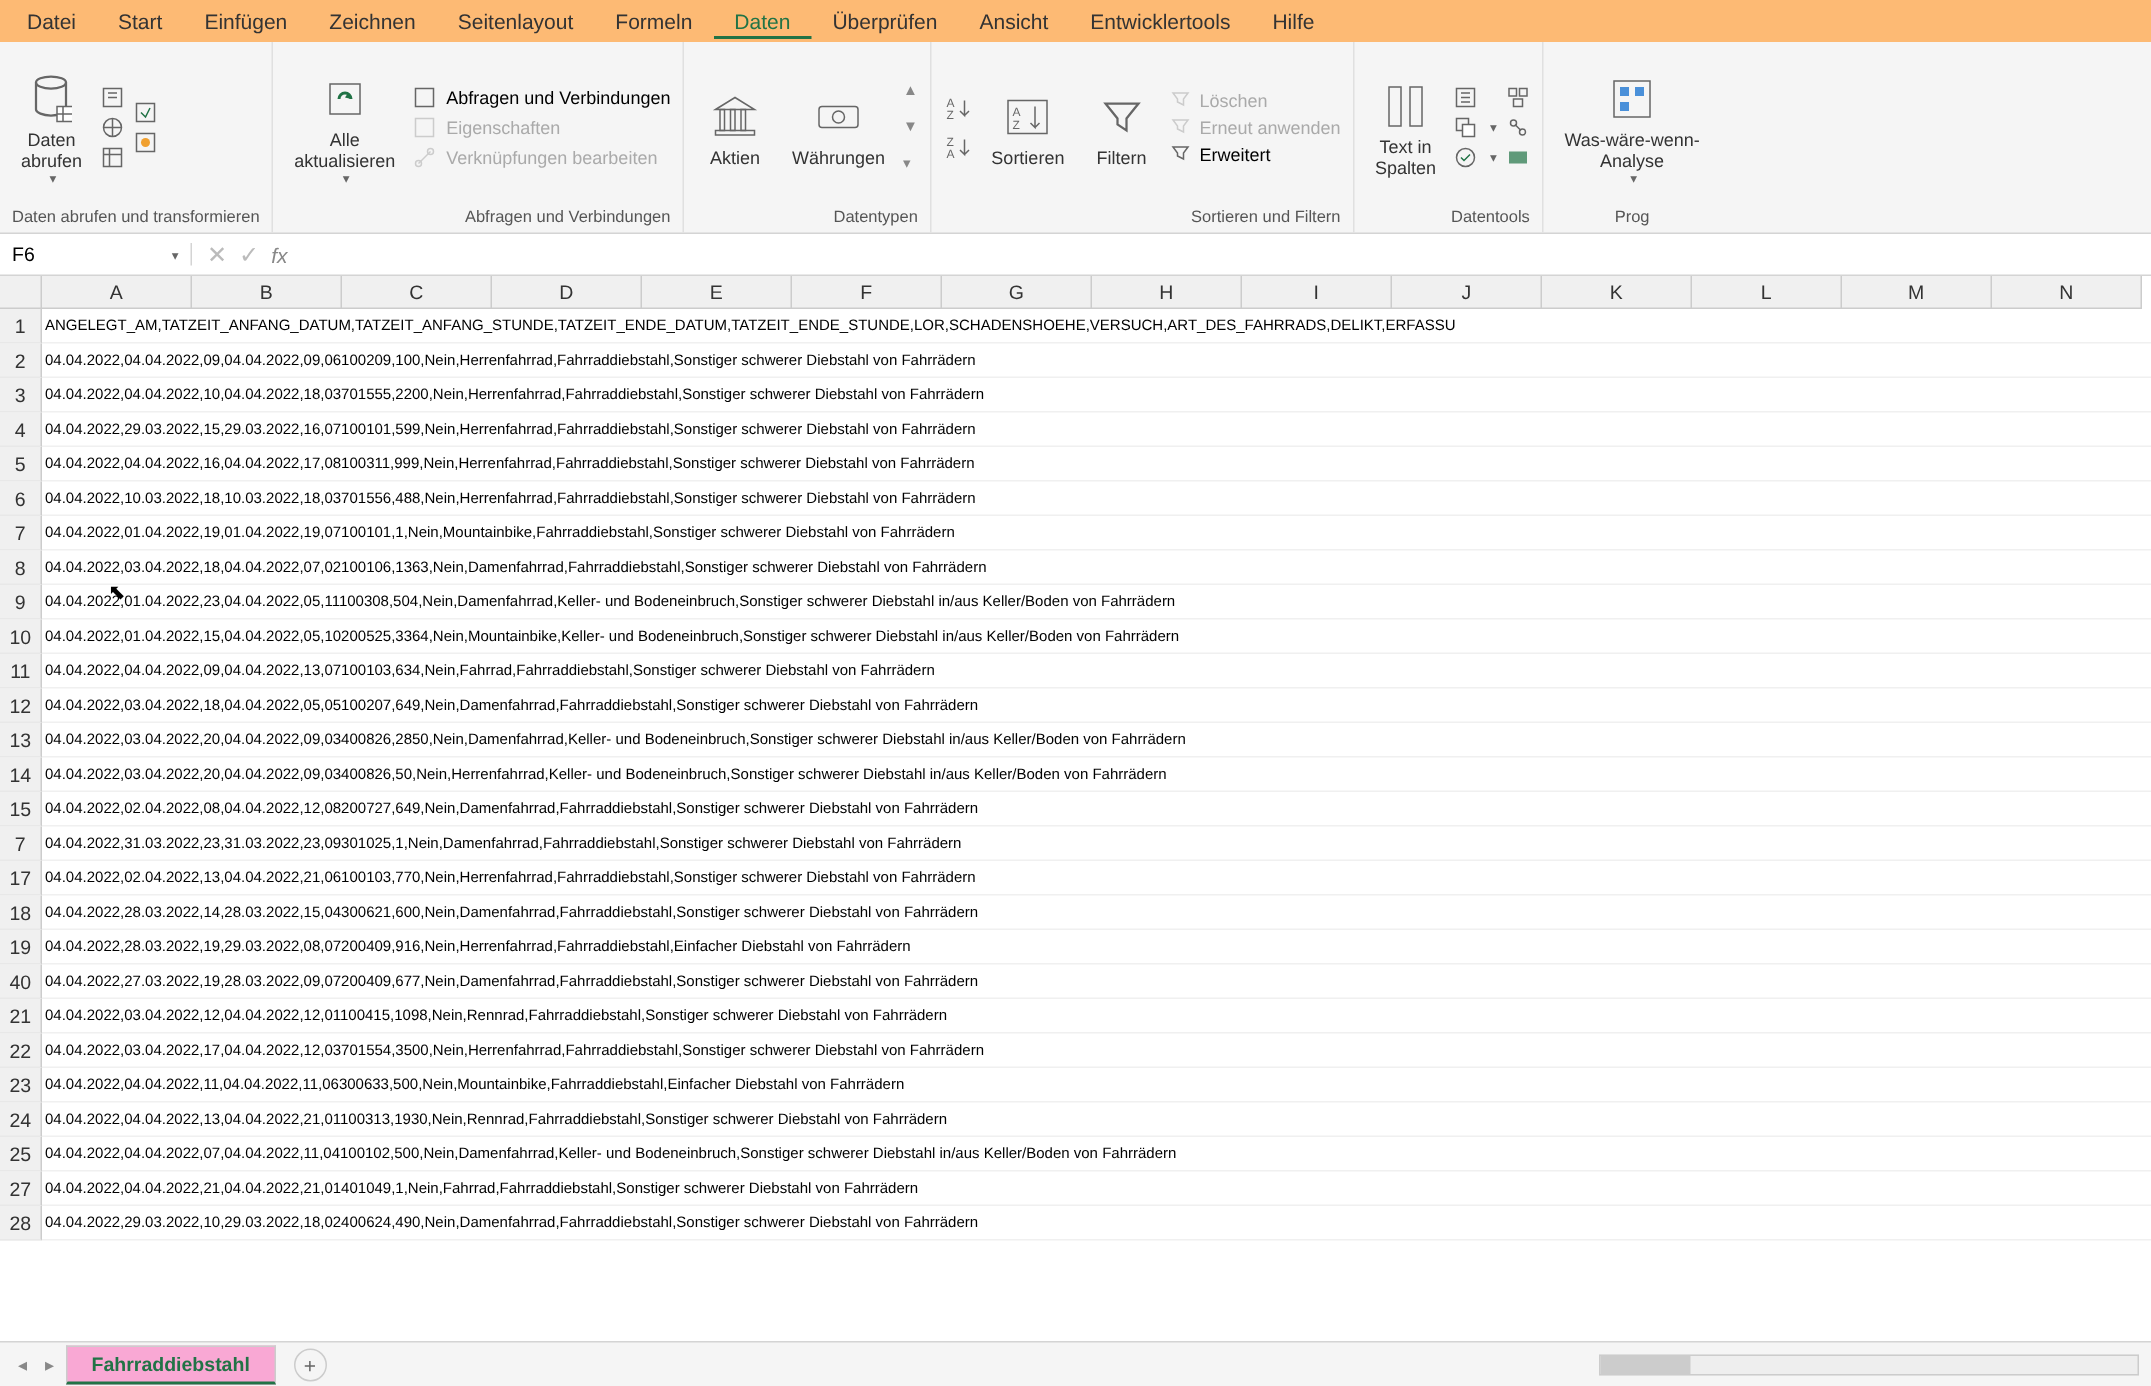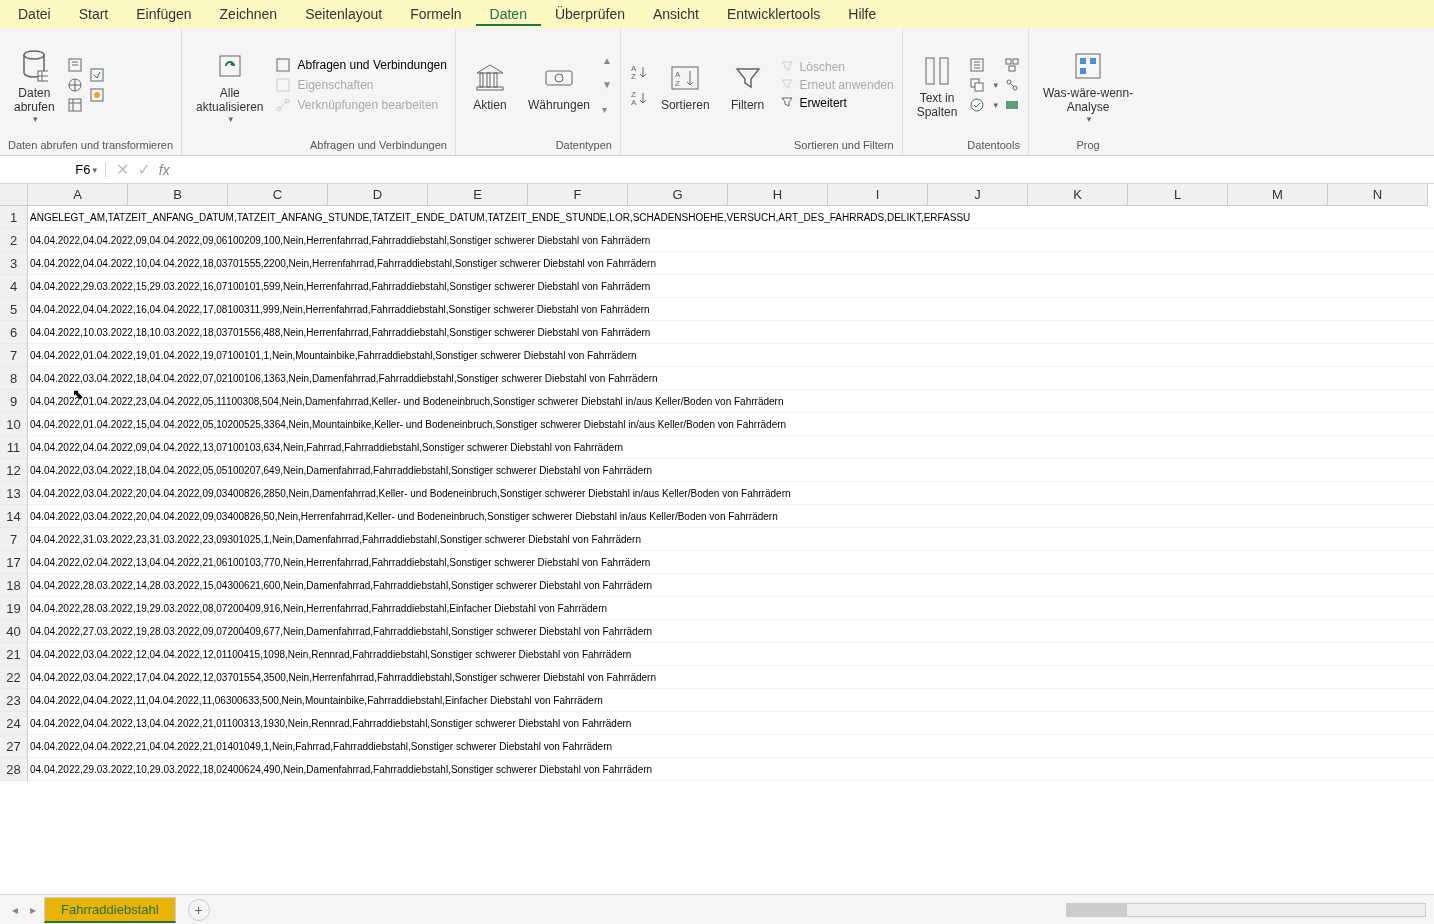--- a/index.html
+++ b/index.html
@@ -1,56 +1,56 @@
 <!DOCTYPE html>
 <html><head>
 <meta charset="utf-8">
 <style>
 * { margin: 0; padding: 0; box-sizing: border-box; font-family: "Segoe UI", Arial, sans-serif; }
 body { background: #fff; overflow: hidden; width: 1434px; height: 924px; }
 
 
-.menubar { display: flex; height: 28px; align-items: center; padding: 0 4px; background: #fef9c3; }
+.menubar { display: flex; height: 28px; align-items: center; padding: 0 4px; background: #fdba74; }
 .menubar .item { padding: 4px 14px; font-size: 14px; color: #333; cursor: pointer; }
 .menubar .item.active { color: #217346; border-bottom: 2px solid #217346; padding-bottom: 2px; }
 
 
 .ribbon { display: flex; height: 128px; background: #f5f5f5; border-bottom: 1px solid #d4d4d4; }
 .ribbon-group { display: flex; flex-direction: column; border-right: 1px solid #e0e0e0; padding: 4px 8px 2px 8px; }
 .ribbon-group .controls { flex: 1; display: flex; align-items: center; gap: 6px; }
 .ribbon-group .label { font-size: 11px; color: #555; text-align: right; padding: 2px 0; }
 .ribbon-btn { display: flex; flex-direction: column; align-items: center; justify-content: center; font-size: 12px; color: #333; cursor: pointer; padding: 2px 6px; text-align: center; }
 .ribbon-btn .icon-box { width: 32px; height: 32px; display: flex; align-items: center; justify-content: center; }
 .ribbon-btn.large .icon-box { width: 40px; height: 40px; }
 .ribbon-small-row { display: flex; flex-direction: column; gap: 4px; }
 .ribbon-small-row .row-item { display: flex; align-items: center; gap: 6px; font-size: 12px; }
 .ribbon-small-row .row-item.disabled { color: #aaa; }
 .chev { font-size: 9px; color: #666; margin-left: 2px; }
 
 
 .formula-row { display: flex; height: 28px; align-items: center; border-bottom: 1px solid #d4d4d4; }
-.name-box { width: 106px; border-right: 1px solid #d4d4d4; padding: 0 8px; font-size: 13px; display: flex; align-items: center; justify-content: flex-end; }
+.name-box { width: 128px; border-right: 1px solid #d4d4d4; padding: 0 8px; font-size: 13px; display: flex; align-items: center; justify-content: space-between; }
 .fx-controls { display: flex; align-items: center; gap: 8px; padding: 0 10px; color: #888; }
 .fx-label { font-style: italic; font-size: 14px; }
 .formula-input { flex: 1; padding: 0 6px; font-size: 13px; }
 
 
 .grid-wrap { position: relative; overflow: hidden; height: 710px; }
 .col-headers { display: flex; height: 22px; }
 .corner { width: 28px; background: #f0f0f0; border-right: 1px solid #ccc; border-bottom: 1px solid #ccc; }
 .col-head { width: 100px; background: #f0f0f0; border-right: 1px solid #ccc; border-bottom: 1px solid #ccc; font-size: 13px; color: #333; text-align: center; line-height: 22px; }
 .rows { }
 .row { display: flex; height: 23px; }
 .row-head { width: 28px; background: #f0f0f0; border-right: 1px solid #ccc; border-bottom: 1px solid #e8e8e8; font-size: 13px; color: #333; text-align: center; line-height: 23px; }
 .cell-content { flex: 1; font-size: 10px; color: #000; padding-left: 2px; white-space: nowrap; overflow: visible; line-height: 23px; border-bottom: 1px solid #f0f0f0; }
 
 
 .sheet-tabs { position: absolute; bottom: 0; left: 0; right: 0; height: 30px; display: flex; align-items: center; background: #f5f5f5; border-top: 1px solid #d4d4d4; padding: 0 8px; gap: 4px; }
 .sheet-nav { color: #888; font-size: 12px; padding: 0 4px; cursor: pointer; }
-.sheet-tab { padding: 4px 16px; font-size: 13px; background: #eab308; border: 1px solid #ccc; border-bottom: 2px solid #217346; font-weight: 400; color: #217346; }
+.sheet-tab { padding: 4px 16px; font-size: 13px; background: #f9a8d4; border: 1px solid #ccc; border-bottom: 2px solid #217346; font-weight: 700; color: #217346; }
 .sheet-add { width: 22px; height: 22px; border: 1px solid #ccc; border-radius: 50%; display: flex; align-items: center; justify-content: center; font-size: 14px; color: #666; margin-left: 8px; cursor: pointer; }
 .hscroll { margin-left: auto; width: 360px; height: 14px; background: #eee; border: 1px solid #ccc; position: relative; }
 .hscroll .thumb { position: absolute; left: 0; width: 60px; height: 100%; background: #ccc; }
 
 .cursor-arrow { position: absolute; left: 72px; top: 202px; font-size: 14px; color: #000; pointer-events: none; }
 
 svg { display: block; }
 </style>
 </head>
 <body>
@@ -422,20 +422,24 @@
       </div>
       <div class="row">
         <div class="row-head">13</div>
         <div class="cell-content">04.04.2022,03.04.2022,20,04.04.2022,09,03400826,2850,Nein,Damenfahrrad,Keller- und Bodeneinbruch,Sonstiger schwerer Diebstahl in/aus Keller/Boden von Fahrrädern</div>
       </div>
       <div class="row">
         <div class="row-head">14</div>
         <div class="cell-content">04.04.2022,03.04.2022,20,04.04.2022,09,03400826,50,Nein,Herrenfahrrad,Keller- und Bodeneinbruch,Sonstiger schwerer Diebstahl in/aus Keller/Boden von Fahrrädern</div>
       </div>
       <div class="row">
+        <div class="row-head">15</div>
+        <div class="cell-content">04.04.2022,02.04.2022,08,04.04.2022,12,08200727,649,Nein,Damenfahrrad,Fahrraddiebstahl,Sonstiger schwerer Diebstahl von Fahrrädern</div>
+      </div>
+      <div class="row">
         <div class="row-head">7</div>
         <div class="cell-content">04.04.2022,31.03.2022,23,31.03.2022,23,09301025,1,Nein,Damenfahrrad,Fahrraddiebstahl,Sonstiger schwerer Diebstahl von Fahrrädern</div>
       </div>
       <div class="row">
         <div class="row-head">17</div>
         <div class="cell-content">04.04.2022,02.04.2022,13,04.04.2022,21,06100103,770,Nein,Herrenfahrrad,Fahrraddiebstahl,Sonstiger schwerer Diebstahl von Fahrrädern</div>
       </div>
       <div class="row">
         <div class="row-head">18</div>
         <div class="cell-content">04.04.2022,28.03.2022,14,28.03.2022,15,04300621,600,Nein,Damenfahrrad,Fahrraddiebstahl,Sonstiger schwerer Diebstahl von Fahrrädern</div>
@@ -456,20 +460,24 @@
         <div class="row-head">22</div>
         <div class="cell-content">04.04.2022,03.04.2022,17,04.04.2022,12,03701554,3500,Nein,Herrenfahrrad,Fahrraddiebstahl,Sonstiger schwerer Diebstahl von Fahrrädern</div>
       </div>
       <div class="row">
         <div class="row-head">23</div>
         <div class="cell-content">04.04.2022,04.04.2022,11,04.04.2022,11,06300633,500,Nein,Mountainbike,Fahrraddiebstahl,Einfacher Diebstahl von Fahrrädern</div>
       </div>
       <div class="row">
         <div class="row-head">24</div>
         <div class="cell-content">04.04.2022,04.04.2022,13,04.04.2022,21,01100313,1930,Nein,Rennrad,Fahrraddiebstahl,Sonstiger schwerer Diebstahl von Fahrrädern</div>
+      </div>
+      <div class="row">
+        <div class="row-head">25</div>
+        <div class="cell-content">04.04.2022,04.04.2022,07,04.04.2022,11,04100102,500,Nein,Damenfahrrad,Keller- und Bodeneinbruch,Sonstiger schwerer Diebstahl in/aus Keller/Boden von Fahrrädern</div>
       </div>
       <div class="row">
         <div class="row-head">27</div>
         <div class="cell-content">04.04.2022,04.04.2022,21,04.04.2022,21,01401049,1,Nein,Fahrrad,Fahrraddiebstahl,Sonstiger schwerer Diebstahl von Fahrrädern</div>
       </div>
       <div class="row">
         <div class="row-head">28</div>
         <div class="cell-content">04.04.2022,29.03.2022,10,29.03.2022,18,02400624,490,Nein,Damenfahrrad,Fahrraddiebstahl,Sonstiger schwerer Diebstahl von Fahrrädern</div>
       </div>
     </div>

